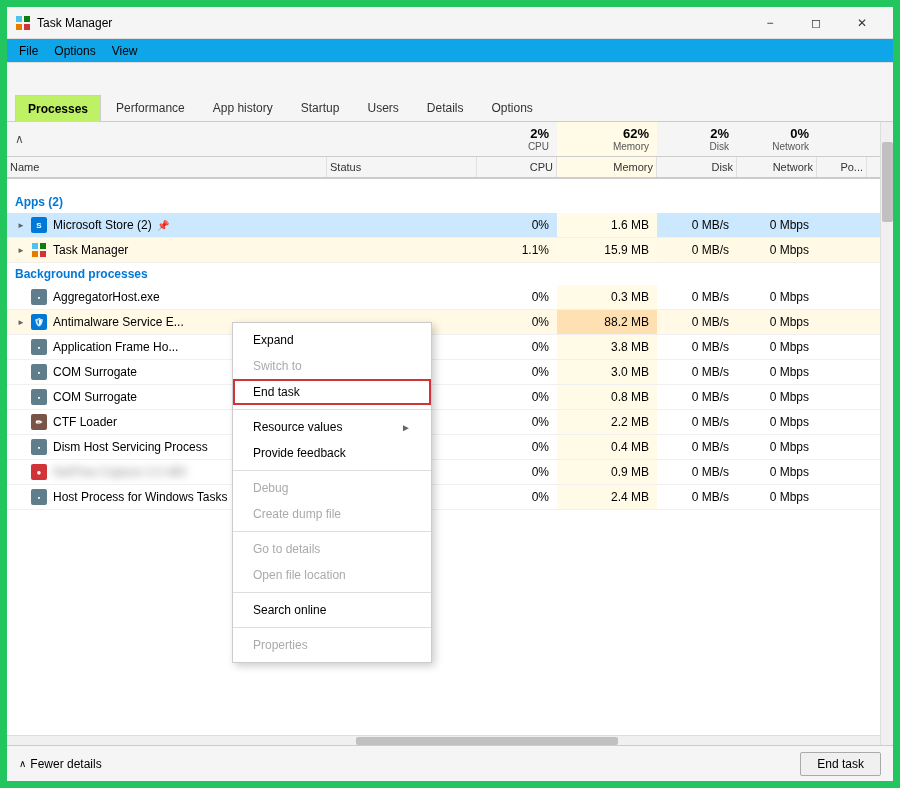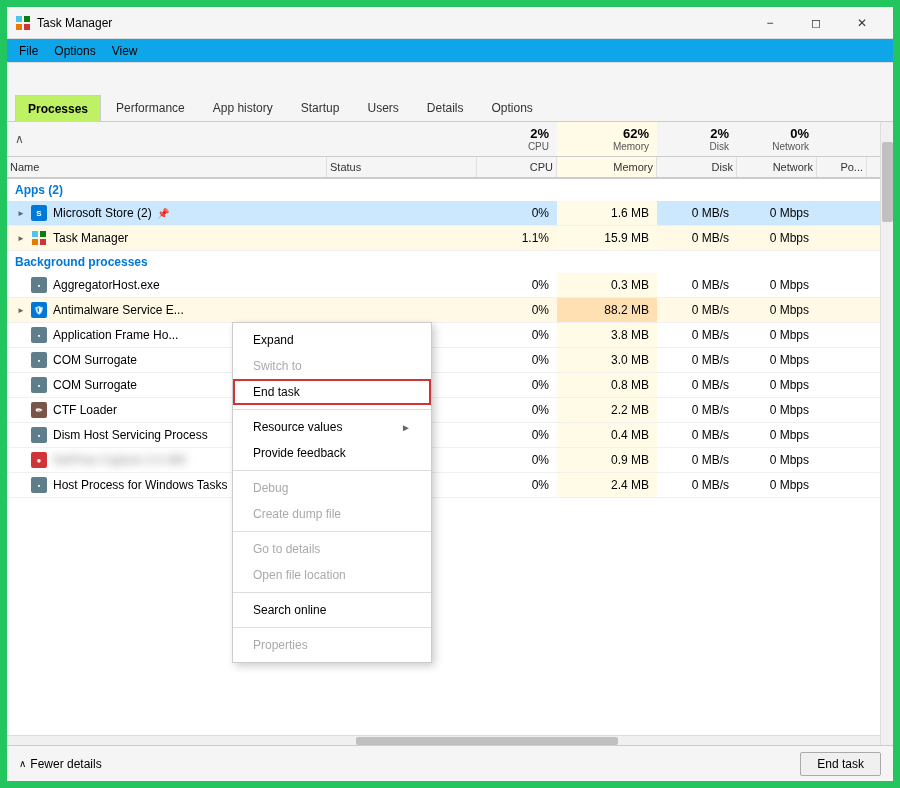--- a/index.html
+++ b/index.html
@@ -17,21 +17,21 @@
     .menu-item { padding: 2px 8px; cursor: pointer; font-size: 12px; color: #000; }
 
     .tabs { display: flex; align-items: flex-end; padding: 4px 0 0 8px; background: #f5f5f5; border-bottom: 1px solid #ccc; }
     .tab { padding: 6px 12px; cursor: pointer; font-size: 12px; color: #333; border: 1px solid transparent; border-bottom: none; margin-right: 2px; }
     .tab.active { background: #bef264; border-color: #ccc; border-bottom-color: #fff; font-weight: 600; color: #000; position: relative; top: 1px; margin-top: 27px; }
 
     .main-content { flex: 1; display: flex; flex-direction: column; overflow: hidden; position: relative; }
     .col-header { padding: 4px 3px; font-size: 11px; color: #333; border-right: 1px solid #e0e0e0; cursor: pointer; user-select: none; }
     .col-header.right { text-align: right; }
 
-    .table-body { flex: 1; overflow-y: auto; overflow-x: hidden; }
+    .table-body { flex: 1; overflow-y: auto; overflow-x: hidden; margin-top: 12px; }
     .section-header { padding: 4px 8px; font-size: 12px; color: #0078d7; font-weight: 600; background: #fff; }
     .table-row { display: grid; grid-template-columns: 320px 150px 80px 100px 80px 80px 50px; border-bottom: 1px solid #f0f0f0; cursor: pointer; }
     .table-row.selected { background: #cce8ff; }
     .table-row.highlighted { background: #fff9e6; }
     .cell { padding: 4px 8px; font-size: 12px; overflow: hidden; white-space: nowrap; text-overflow: ellipsis; display: flex; align-items: center; }
     .cell.right { justify-content: flex-end; text-align: right; }
     .cell-icon { width: 16px; height: 16px; margin-right: 6px; flex-shrink: 0; display: flex; align-items: center; justify-content: center; }
     .expand-arrow { width: 12px; height: 12px; margin-right: 4px; flex-shrink: 0; display: flex; align-items: center; justify-content: center; font-size: 8px; color: #666; }
     .row-name { display: flex; align-items: center; }
 

